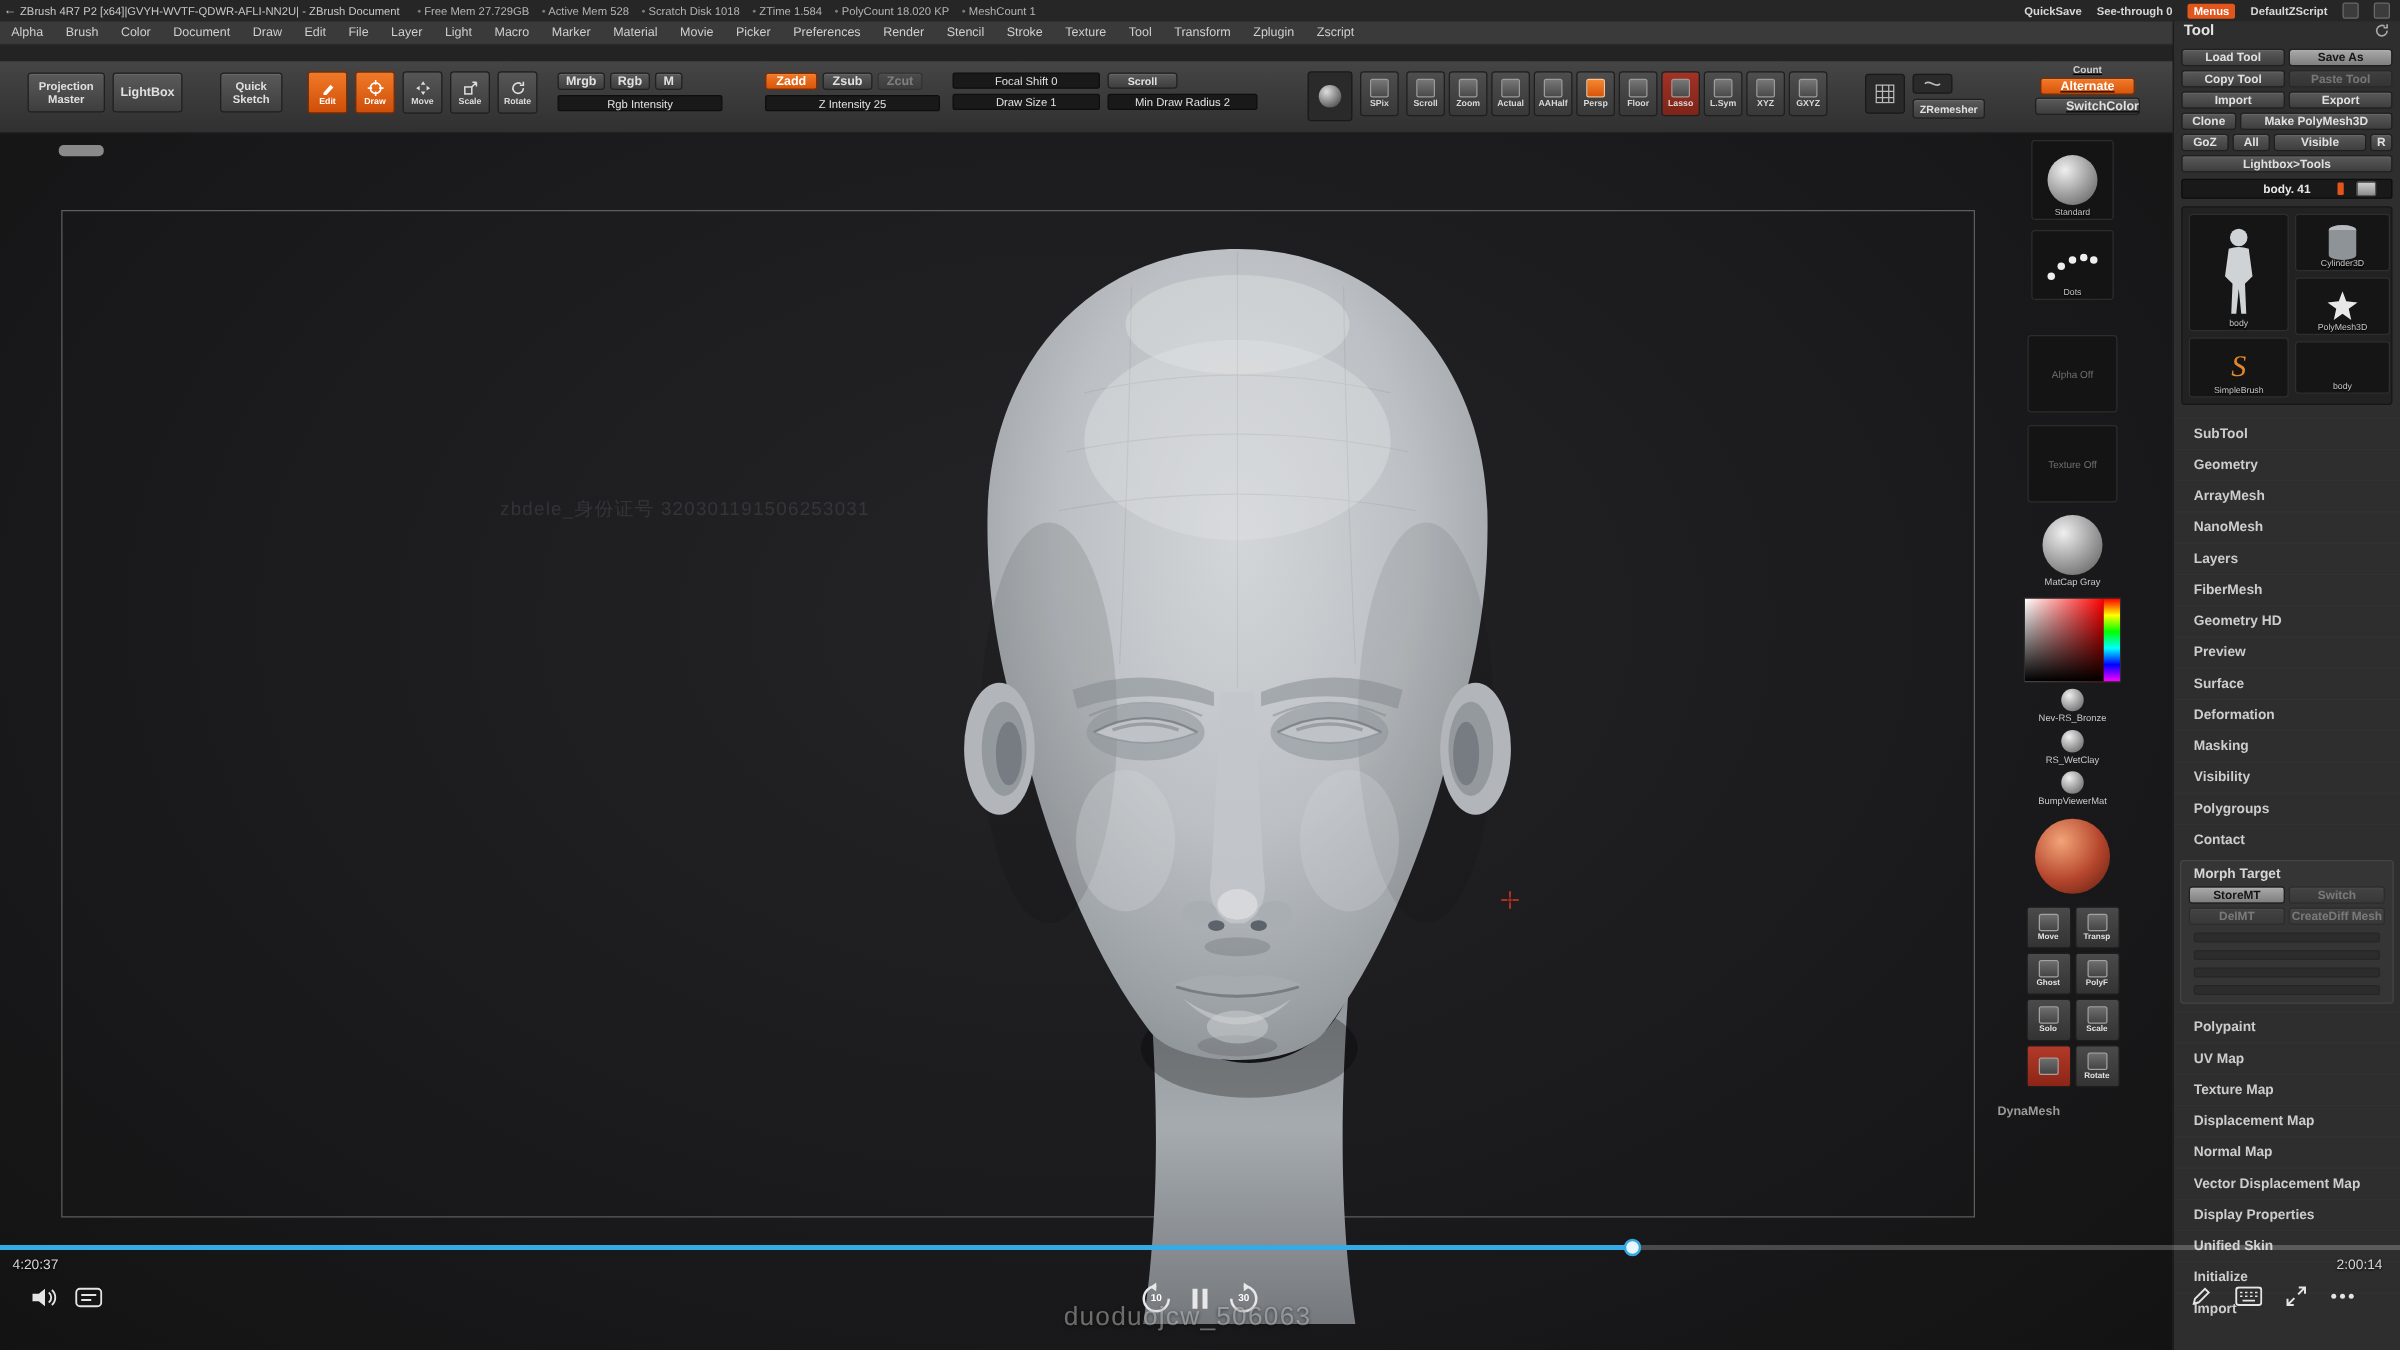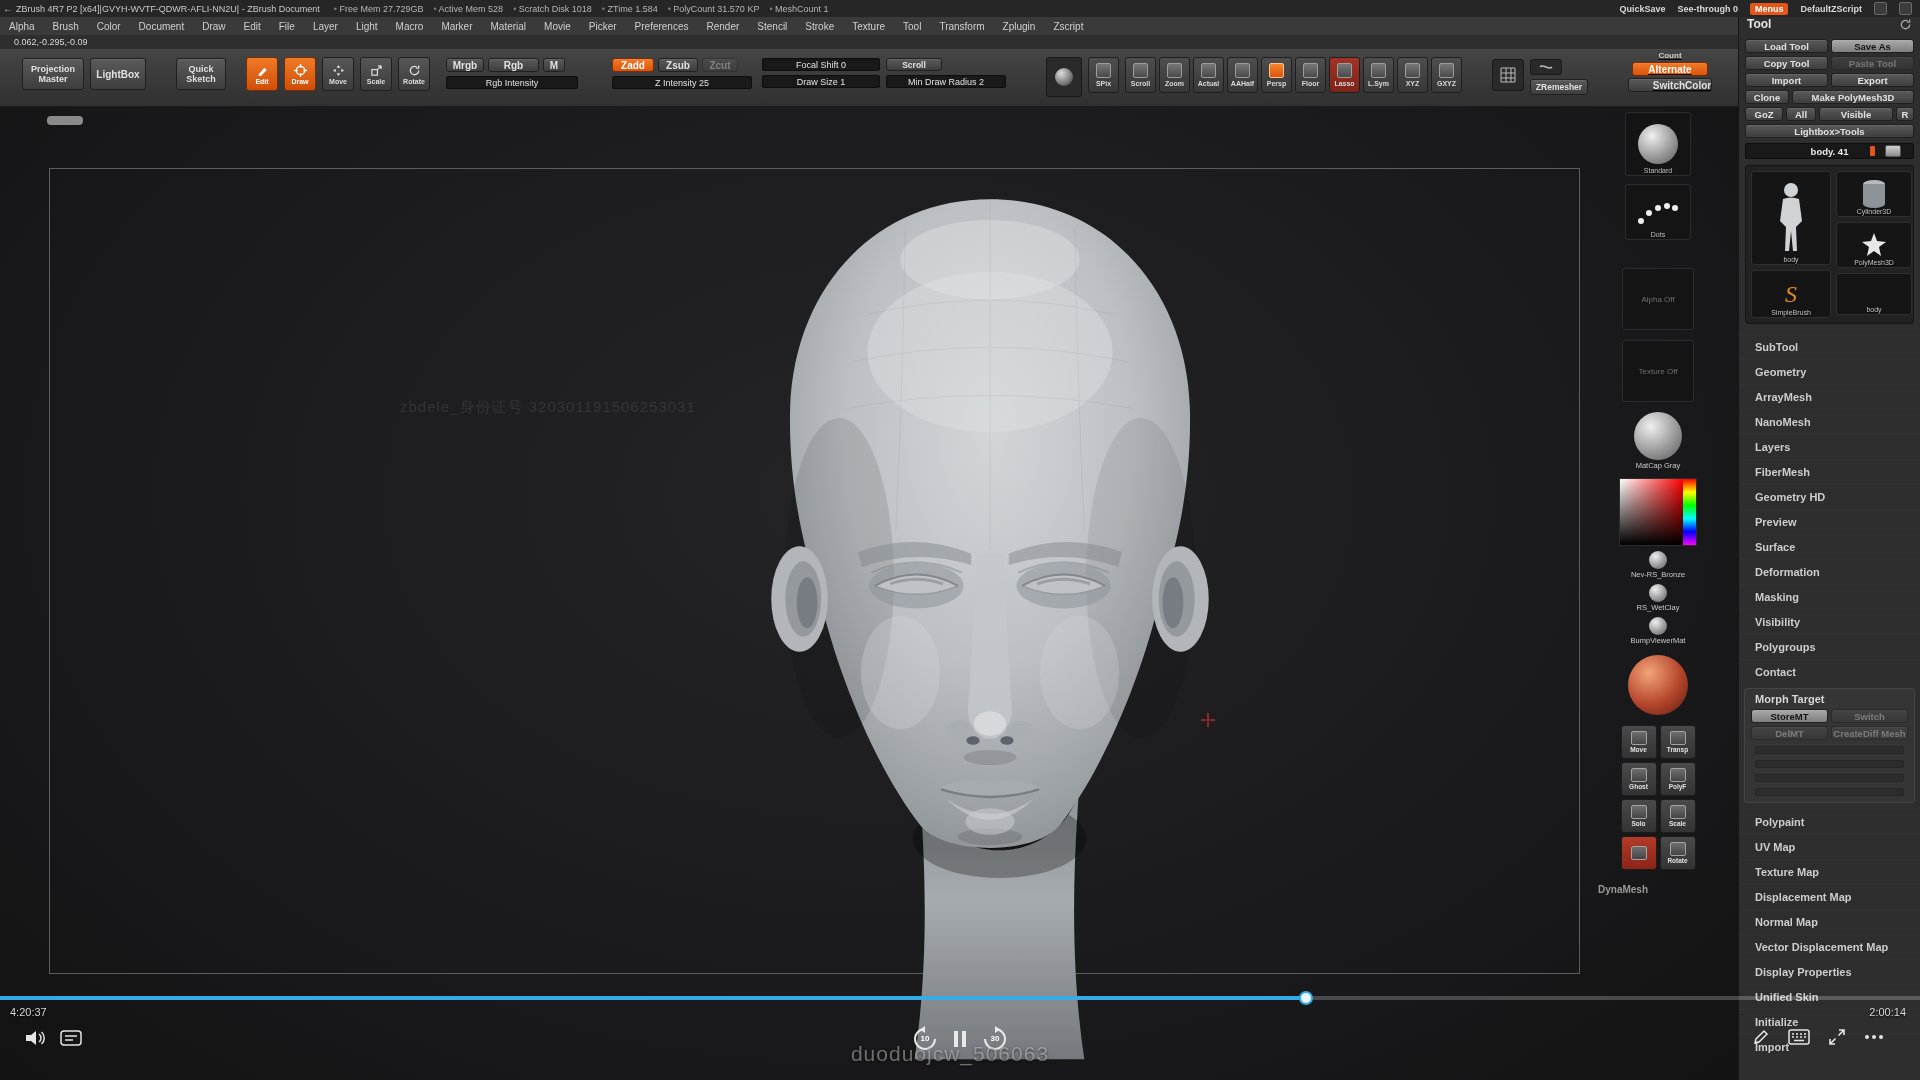--- a/index.html
+++ b/index.html
@@ -109,21 +109,21 @@
 
   <div class="titlebar">
     <span class="back">←</span>
     <span class="ttl">ZBrush 4R7 P2 [x64]|GVYH-WVTF-QDWR-AFLI-NN2U| - ZBrush Document</span>
     <div class="stats">
 
     <span class="stat"><span>Free Mem 27.729GB</span></span>
         <span class="stat"><span>Active Mem 528</span></span>
         <span class="stat"><span>Scratch Disk 1018</span></span>
         <span class="stat"><span>ZTime 1.584</span></span>
-        <span class="stat"><span>PolyCount 31.570 KP</span></span>
+        <span class="stat"><span>PolyCount 18.020 KP</span></span>
         <span class="stat"><span>MeshCount 1</span></span>
       </div>
     <div class="tright">
       <span class="tbtn">QuickSave</span>
       <span class="tbtn">See-through 0</span>
       <span class="tbtn orange">Menus</span>
       <span class="tbtn">DefaultZScript</span>
       <span class="tico"></span>
       <span class="tico"></span>
     </div>
@@ -149,23 +149,20 @@
       <span class="mitem"><span>Render</span></span>
       <span class="mitem"><span>Stencil</span></span>
       <span class="mitem"><span>Stroke</span></span>
       <span class="mitem"><span>Texture</span></span>
       <span class="mitem"><span>Tool</span></span>
       <span class="mitem"><span>Transform</span></span>
       <span class="mitem"><span>Zplugin</span></span>
       <span class="mitem"><span>Zscript</span></span>
     </div>
 
-  <div class="coordrow">
-    <span>0.062,-0.295,-0.09</span>
-  </div>
 
   <div class="shelf">
 
     <div class="grp" style="left:22px;top:9px;">
       <div class="btn two" style="width:62px;height:32px;">
           <span>Projection Master</span>
         </div>
       <div class="btn" style="width:56px;height:32px;">
           <span>LightBox</span>
         </div>
@@ -210,21 +207,21 @@
         <span class="mlabel">Rotate</span>
       </div>
     </div>
 
     <div class="grp" style="left:446px;top:9px;">
       <div class="col">
         <div class="row">
           <div class="btn" style="width:38px;height:14px;">
               <span>Mrgb</span>
             </div>
-          <div class="btn" style="width:51px;height:14px;">
+          <div class="btn" style="width:32px;height:14px;">
               <span>Rgb</span>
             </div>
           <div class="btn" style="width:22px;height:14px;">
               <span>M</span>
             </div>
         </div>
         <div class="sl" style="width:132px;height:13px;">
             <span>Rgb Intensity</span>
           </div>
       </div>

